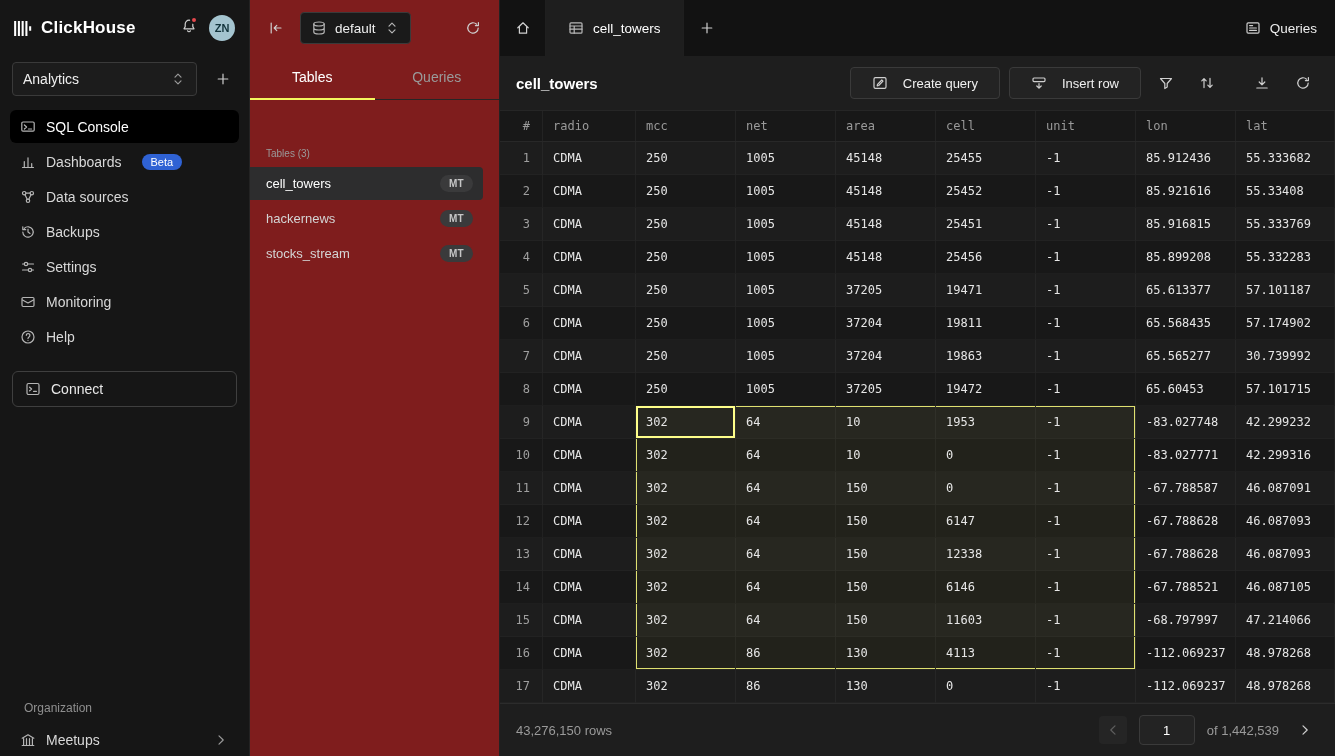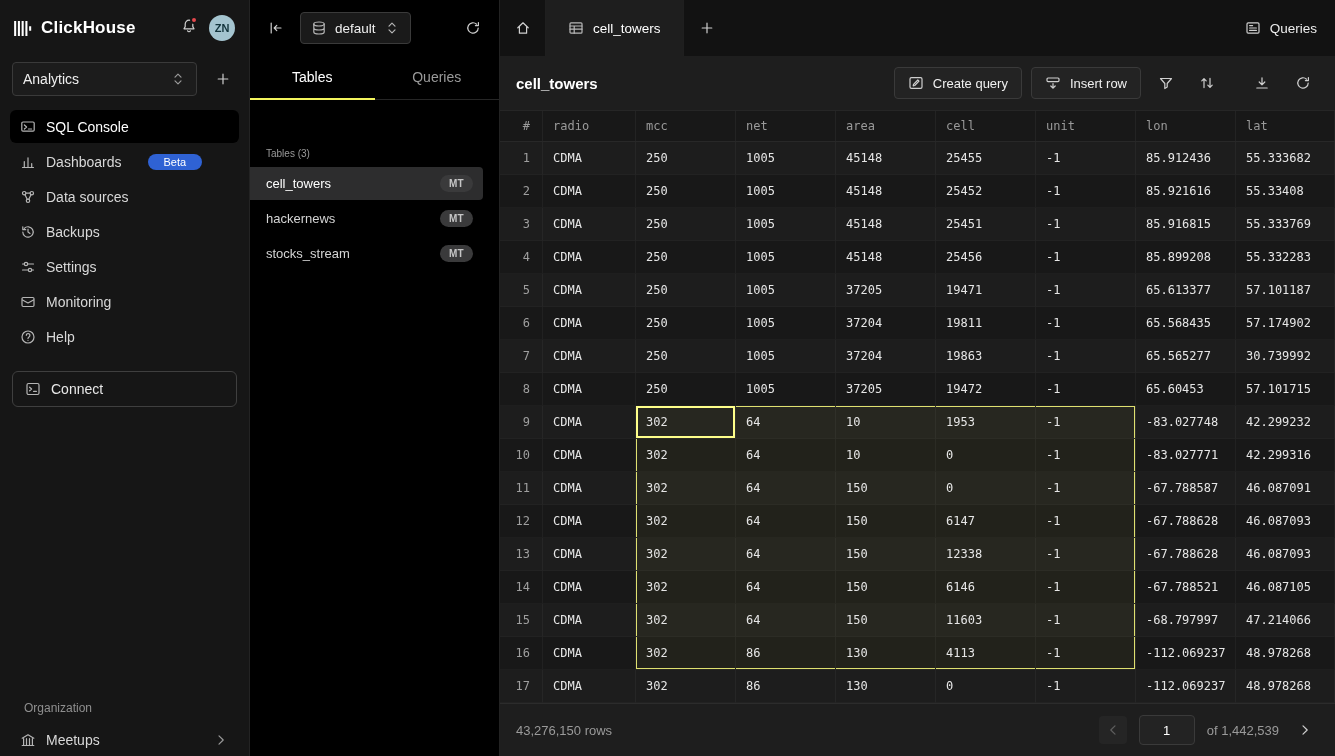--- a/index.html
+++ b/index.html
@@ -24,35 +24,35 @@
   .workspace-select{flex:1;height:34px;border:1px solid #3a3a3a;border-radius:4px;background:#1c1c1c;
     display:flex;align-items:center;padding:0 10px;font-size:14px;color:#f0f0f0;cursor:pointer}
   .workspace-select .icon{margin-left:auto;color:#9a9a9a}
   .icon-btn{color:#cfcfcf;display:flex;align-items:center;justify-content:center;width:28px;height:28px;cursor:pointer}
   .sb-nav{padding:2px 10px;display:flex;flex-direction:column;gap:2px;flex:none}
   .nav-item{height:33px;display:flex;align-items:center;gap:10px;padding:0 10px;border-radius:6px;
     font-size:14px;color:#d8d8d8;cursor:pointer;white-space:nowrap}
   .nav-item .icon{color:#b5b5b5}
   .nav-item.active{background:#000000;color:#fff}
   .nav-item .chev{margin-left:auto;color:#9a9a9a}
-  .beta-badge{margin-left:16px;background:var(--beta-badge,#2f62d4);color:#fff;font-size:11px;
-    padding:2px 16px;border-radius:10px}
+  .beta-badge{margin-left:10px;background:var(--beta-badge,#2f62d4);color:#fff;font-size:11px;
+    padding:2px 9px;border-radius:10px}
   .connect-btn{margin:16px 12px 0;height:36px;border:1px solid #3f3f3f;border-radius:6px;background:transparent;
     display:flex;align-items:center;gap:10px;padding:0 12px;font-size:14px;color:#e8e8e8;font-family:inherit;cursor:pointer;flex:none}
   .connect-btn .icon{color:#b5b5b5}
   .sb-spacer{flex:1}
   .org-label{padding:0 24px;font-size:12px;color:#8f8f8f;margin-bottom:8px}
   .meetups-wrap{padding:0 10px;flex:none}
   .sb-footer{margin-top:16px;border-top:1px solid #262626;padding:10px 0 10px;display:flex;flex-direction:column;gap:2px;flex:none}
   .footer-item{height:30px;display:flex;align-items:center;gap:10px;padding:0 16px;font-size:13.5px;color:#e2e2e2;cursor:pointer}
   .footer-item .icon{color:#b5b5b5}
   .status-dot{width:9px;height:9px;border-radius:50%;background:var(--status-green,#3fcf6e);margin:0 4px 0 3px}
 
   
-  .explorer{width:250px;background:#000000;display:flex;flex-direction:column;border-right:1px solid #222;flex:none}
+  .explorer{width:250px;background:#7f1d1d;display:flex;flex-direction:column;border-right:1px solid #222;flex:none}
   .ex-topbar{height:56px;display:flex;align-items:center;padding:0 12px;gap:10px;flex:none}
   .db-select{height:32px;border:1px solid #3a3a3a;border-radius:4px;background:#1a1a1a;display:flex;
     align-items:center;gap:8px;padding:0 10px;font-size:13.5px;color:#f0f0f0;cursor:pointer}
   .db-select .icon{color:#b5b5b5}
   .ex-topbar .refresh{margin-left:auto}
   .ex-tabs{display:flex;border-bottom:1px solid #262626;flex:none}
   .ex-tab{flex:1;height:44px;display:flex;align-items:center;justify-content:center;font-size:14px;
     color:#9a9a9a;cursor:pointer;border-bottom:2px solid transparent;margin-bottom:-1px}
   .ex-tab.active{color:#fff;border-bottom-color:var(--accent,#f3f55e)}
   .ex-body{padding-top:24px;display:flex;flex-direction:column}
@@ -79,21 +79,21 @@
   .tab{display:flex;align-items:center;gap:9px;padding:0 22px;font-size:13.5px;color:#fff;background:#1e1e1e;
     border-right:1px solid #1f1f1f;cursor:pointer}
   .tab .icon{color:#b8b8b8}
   .tab-add{width:46px;display:flex;align-items:center;justify-content:center;color:#cfcfcf;cursor:pointer}
   .tabbar-right{margin-left:auto;display:flex;align-items:center;gap:9px;padding:0 18px;font-size:13.5px;
     color:#ededed;cursor:pointer}
   .tabbar-right .icon{color:#cfcfcf}
   .title-row{height:54px;display:flex;align-items:center;padding:0 16px;flex:none}
   .title-row h1{font-size:15px;font-weight:700;color:#fff}
   .toolbar{margin-left:auto;display:flex;align-items:center;gap:9px}
-  .tb-btn{height:32px;display:flex;align-items:center;gap:9px;padding:0 13px;border:1px solid #3a3a3a;
+  .tb-btn{height:32px;display:flex;align-items:center;gap:15px;padding:0 21px;border:1px solid #3a3a3a;
     border-radius:4px;background:#232323;color:#f0f0f0;font-size:13px;font-family:inherit;cursor:pointer}
   .tb-btn .icon{color:#cfcfcf}
   .tb-icon{width:32px;height:32px;display:flex;align-items:center;justify-content:center;color:#cfcfcf;
     cursor:pointer;border-radius:4px}
   .tb-icon.ml{margin-left:14px}
 
   .grid{flex:1;overflow:hidden;font-family:"DejaVu Sans Mono",monospace;font-size:12px;display:flex;flex-direction:column}
   .grid-header{display:grid;height:32px;background:#181818;border-top:1px solid #262626;
     border-bottom:1px solid #282828;color:#9a9a9a;flex:none}
   .h-cell{display:flex;align-items:center;padding:0 10px;border-right:1px solid rgba(255,255,255,.05);

